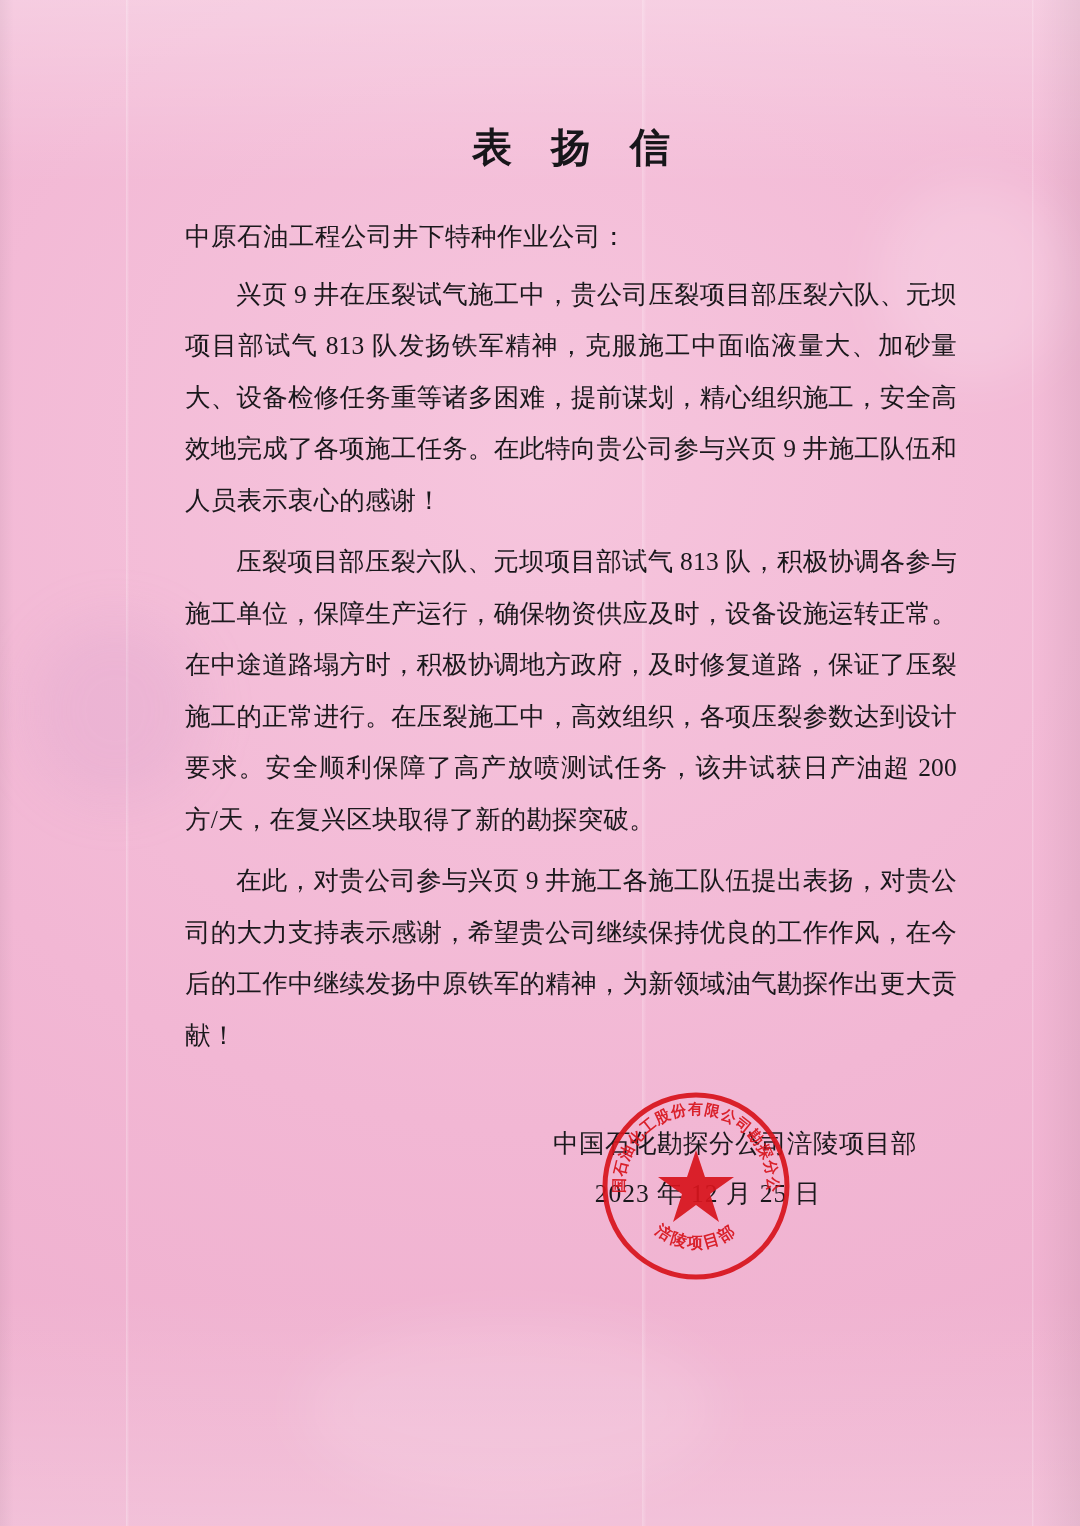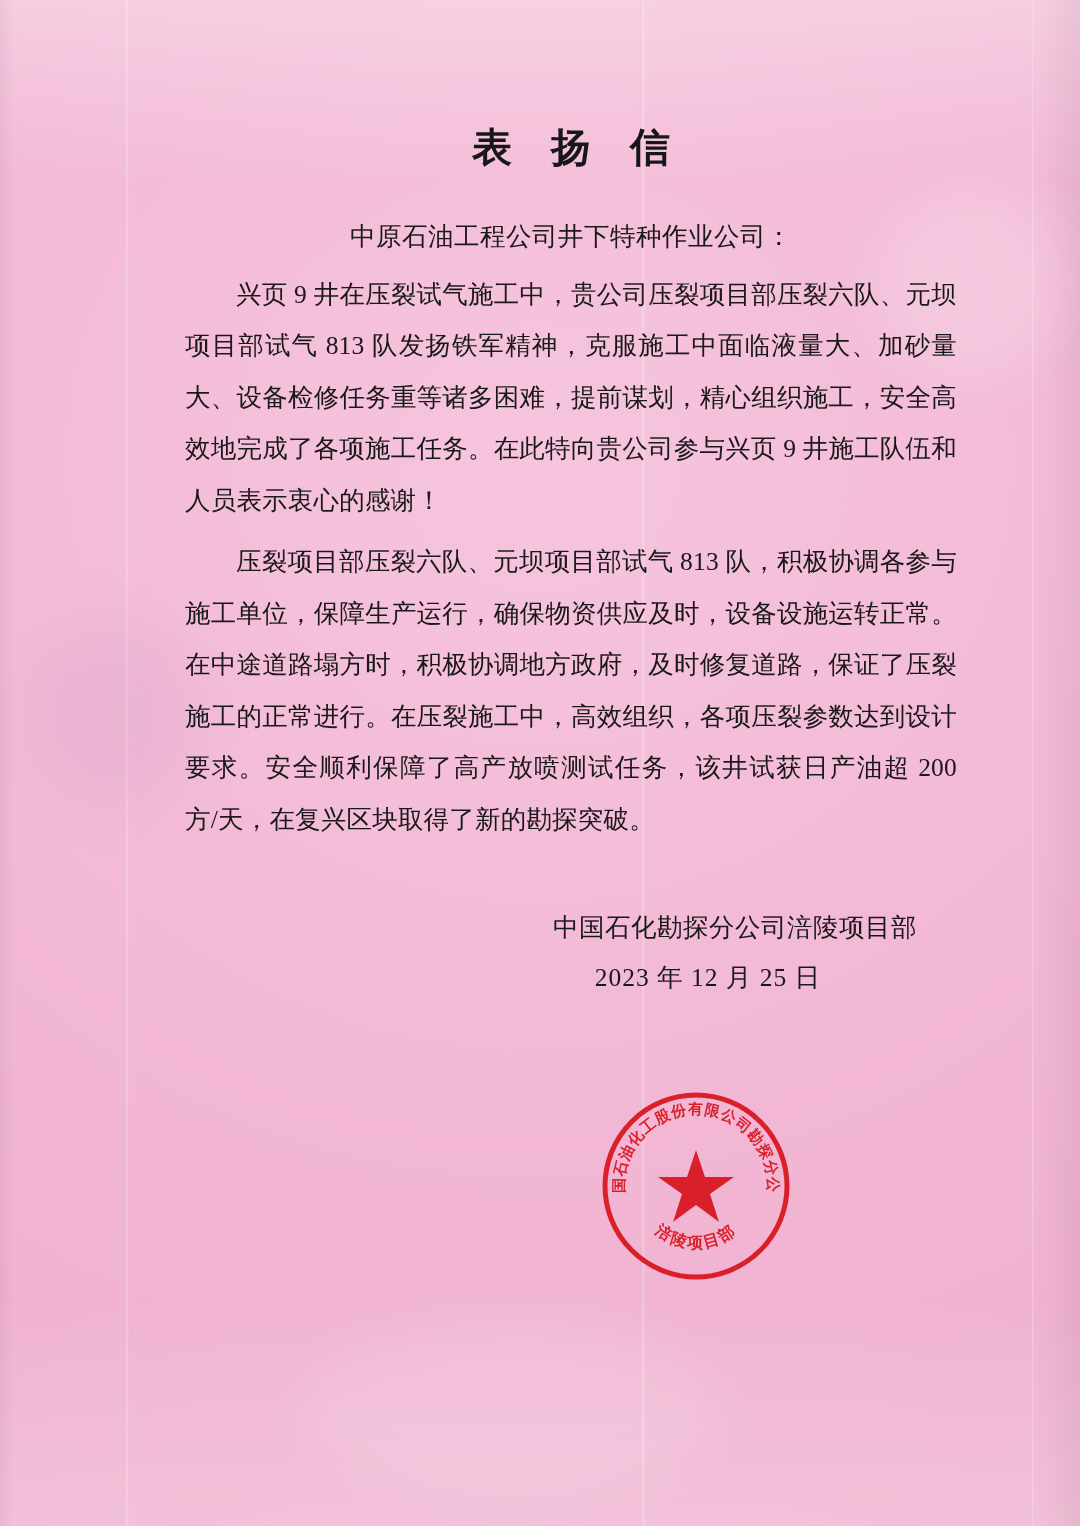--- a/index.html
+++ b/index.html
@@ -78,21 +78,20 @@
     margin: 0 0 42px 0;
     text-indent: 14px;
   }
 
   .salutation {
     font-size: 25.5px;
     line-height: 1.55;
     color: #1a181c;
     margin: 0 0 12px 0;
     letter-spacing: .5px;
-    text-align: center;
   }
 
   .para {
     font-size: 25.5px;
     line-height: 2.02;
     color: #1a181c;
     margin: 0 0 10px 0;
     text-indent: 2em;
     text-align: justify;
     text-justify: inter-ideograph;
@@ -171,20 +170,21 @@
   <div class="content">
 
     <h1 class="doc-title">表 扬 信</h1>
 
     <p class="salutation">中原石油工程公司井下特种作业公司：</p>
 
     <p class="para">兴页 9 井在压裂试气施工中，贵公司压裂项目部压裂六队、元坝项目部试气 813 队发扬铁军精神，克服施工中面临液量大、加砂量大、设备检修任务重等诸多困难，提前谋划，精心组织施工，安全高效地完成了各项施工任务。在此特向贵公司参与兴页 9 井施工队伍和人员表示衷心的感谢！</p>
 
     <p class="para">压裂项目部压裂六队、元坝项目部试气 813 队，积极协调各参与施工单位，保障生产运行，确保物资供应及时，设备设施运转正常。在中途道路塌方时，积极协调地方政府，及时修复道路，保证了压裂施工的正常进行。在压裂施工中，高效组织，各项压裂参数达到设计要求。安全顺利保障了高产放喷测试任务，该井试获日产油超 200 方/天，在复兴区块取得了新的勘探突破。</p>
 
+    <p class="para">在此，对贵公司参与兴页 9 井施工各施工队伍提出表扬，对贵公司的大力支持表示感谢，希望贵公司继续保持优良的工作作风，在今后的工作中继续发扬中原铁军的精神，为新领域油气勘探作出更大贡献！</p>
 
     <div class="signature-block">
       <div class="sign-line">中国石化勘探分公司涪陵项目部</div>
       <div class="sign-date">2023 年 12 月 25 日</div>
     </div>
 
   </div>
 
   <div class="seal">
     <svg width="196" height="196" viewBox="0 0 196 196" xmlns="http://www.w3.org/2000/svg">

